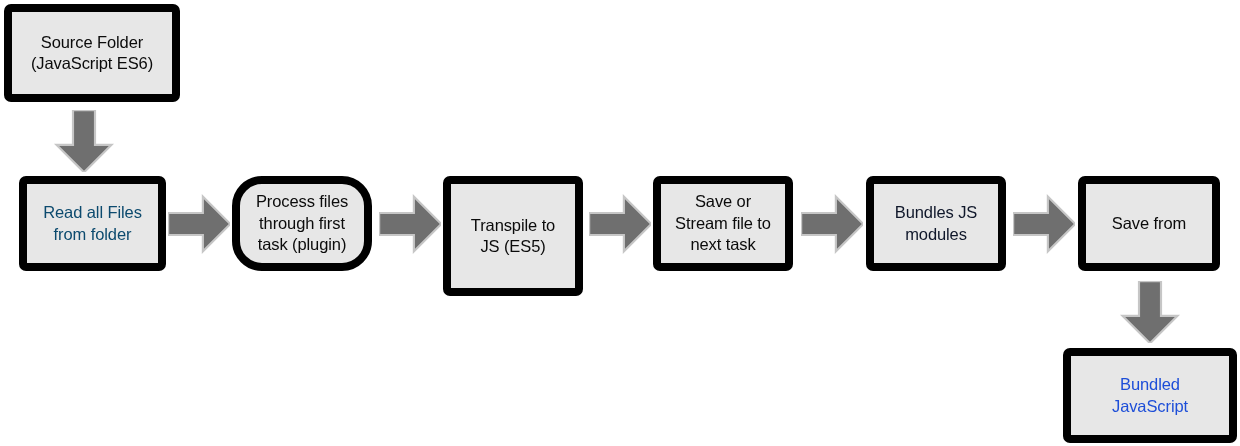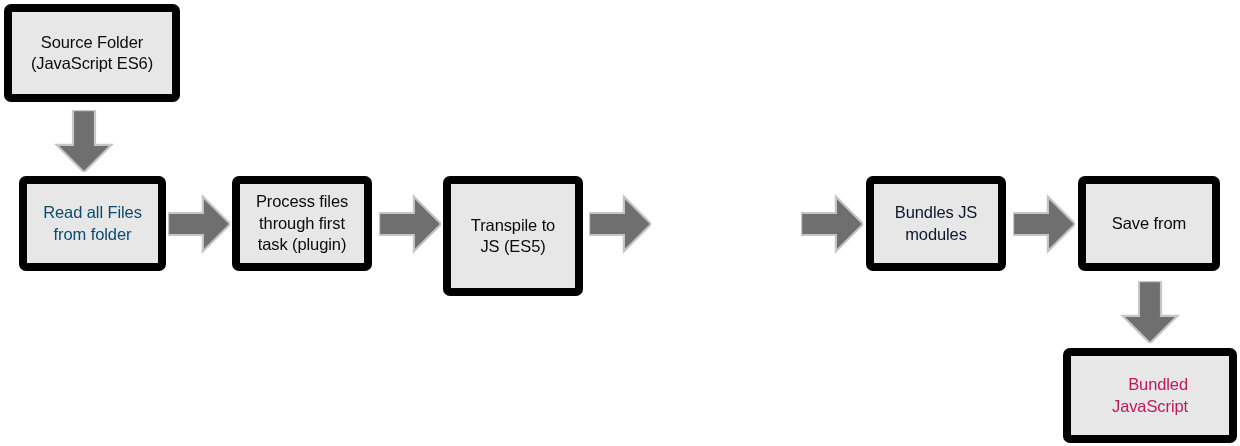--- a/index.html
+++ b/index.html
@@ -43,29 +43,32 @@
   .arrow svg { display: block; }
 </style>
 </head>
 <body>
 
 <div id="canvas" style="background: rgb(255, 255, 255);">
     <div class="node" style="left: 4px; top: 4px; width: 176px; height: 98px; background: rgb(231, 231, 231); border-color: rgb(0, 0, 0); color: rgb(11, 11, 11); font-size: 16.5px;"><span class="node-label">Source Folder
 (JavaScript ES6)</span></div>
     <div class="node" style="left: 19px; top: 176px; width: 147px; height: 95px; background: rgb(231, 231, 231); border-color: rgb(0, 0, 0); color: #0c4a6e; font-size: 16.5px;"><span class="node-label">Read all Files
 from folder</span></div>
-    <div class="node" style="left: 232px; top: 176px; width: 140px; height: 95px; background: rgb(231, 231, 231); border-color: rgb(0, 0, 0); color: rgb(11, 11, 11); font-size: 16.5px;"><span class="node-label">Process files
+    <div class="node" style="left: 232px; top: 176px; width: 140px; height: 95px; background: rgb(231, 231, 231); border-color: rgb(0, 0, 0); color: rgb(11, 11, 11); font-size: 16.5px; border-radius: 30px;"><span class="node-label">Process files
 through first
 task (plugin)</span></div>
     <div class="node" style="left: 443px; top: 176px; width: 140px; height: 120px; background: rgb(231, 231, 231); border-color: rgb(0, 0, 0); color: rgb(11, 11, 11); font-size: 16.5px;"><span class="node-label">Transpile to
 JS (ES5)</span></div>
+    <div class="node" style="left: 653px; top: 176px; width: 140px; height: 95px; background: rgb(231, 231, 231); border-color: rgb(0, 0, 0); color: rgb(11, 11, 11); font-size: 16.5px;"><span class="node-label">Save or
+Stream file to
+next task</span></div>
     <div class="node" style="left: 866px; top: 176px; width: 140px; height: 95px; background: rgb(231, 231, 231); border-color: rgb(0, 0, 0); color: #0f172a; font-size: 16.5px;"><span class="node-label">Bundles JS
 modules</span></div>
     <div class="node" style="left: 1078px; top: 176px; width: 142px; height: 95px; background: rgb(231, 231, 231); border-color: rgb(0, 0, 0); color: rgb(11, 11, 11); font-size: 16.5px;"><span class="node-label">Save from</span></div>
-    <div class="node" style="left: 1063px; top: 348px; width: 174px; height: 95px; background: rgb(231, 231, 231); border-color: rgb(0, 0, 0); color: #be185d; font-size: 16.5px; text-align: right;"><span class="node-label">Bundled
+    <div class="node" style="left: 1063px; top: 348px; width: 174px; height: 95px; background: rgb(231, 231, 231); border-color: rgb(0, 0, 0); color: #1d4ed8; font-size: 16.5px;"><span class="node-label">Bundled
 JavaScript</span></div>
     <div class="arrow" style="left: 53px; top: 110px; width: 62px; height: 62px;">
       <svg width="62" height="62" viewBox="0 0 100 100" preserveAspectRatio="none">
         <polygon points="34,2 34,58 10,58 50,98 90,58 66,58 66,2" fill="#6f6f6f" stroke="#c6c6c6" stroke-width="7" stroke-linejoin="miter" paint-order="stroke"></polygon>
       </svg>
     </div>
     <div class="arrow" style="left: 168px; top: 193px; width: 62px; height: 62px;">
       <svg width="62" height="62" viewBox="0 0 100 100" preserveAspectRatio="none">
         <polygon points="2,34 58,34 58,10 98,50 58,90 58,66 2,66" fill="#6f6f6f" stroke="#c6c6c6" stroke-width="7" stroke-linejoin="miter" paint-order="stroke"></polygon>
       </svg>

